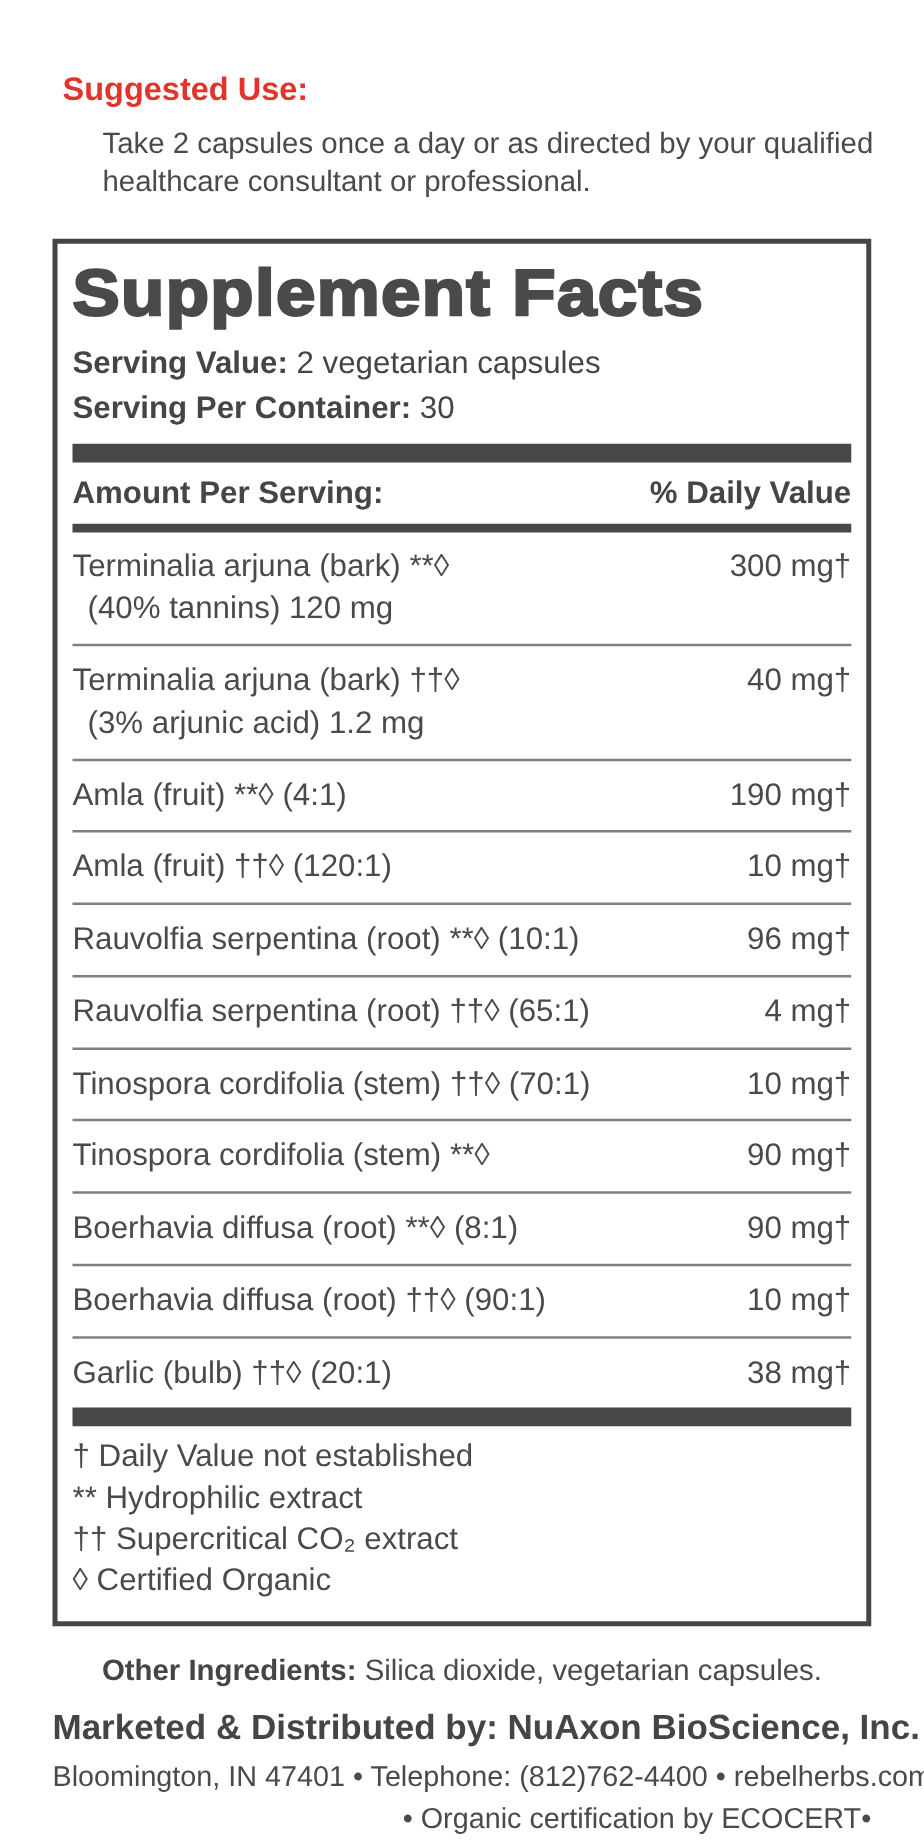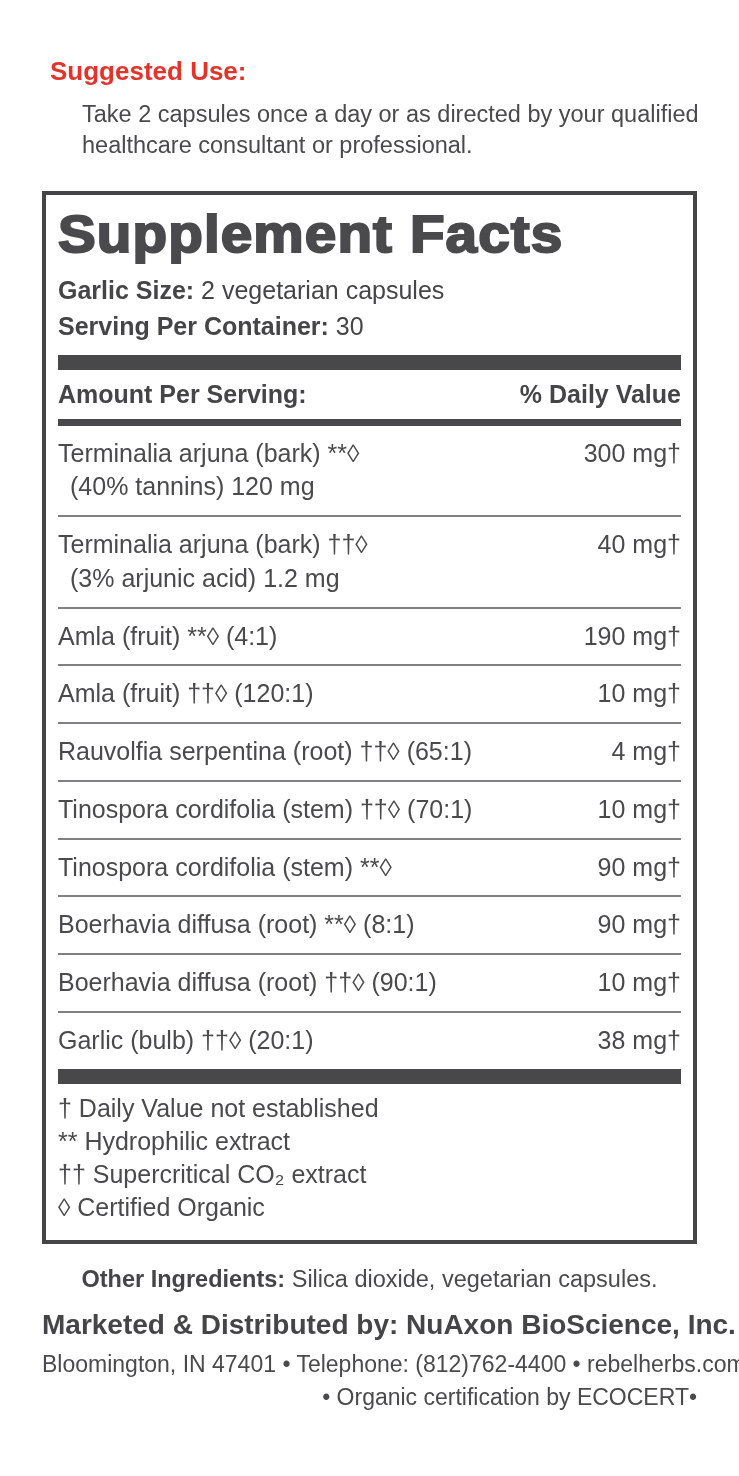--- a/index.html
+++ b/index.html
@@ -139,21 +139,21 @@
 <div class="page">
 
   <div class="suggested">
     <div class="suggested-heading">Suggested Use:</div>
     <div class="suggested-text">Take 2 capsules once a day or as directed by your qualified healthcare consultant or professional.</div>
   </div>
 
   <div class="facts-panel">
     <div class="facts-title">Supplement Facts</div>
 
-    <div class="serving-line"><span class="lbl">Garlic Size:</span><span> 2 vegetarian capsules</span></div>
+    <div class="serving-line"><span class="lbl">Serving Value:</span><span> 2 vegetarian capsules</span></div>
     <div class="serving-line"><span class="lbl">Serving Per Container:</span><span> 30</span></div>
 
     <div class="bar-thick"></div>
 
     <div class="col-header">
       <span>Amount Per Serving:</span>
       <span>% Daily Value</span>
     </div>
 
     <div class="bar-medium"></div>
@@ -179,20 +179,24 @@
       <div class="ing-row">
         <div class="ing-name">Amla (fruit) **◊ (4:1)</div>
         <div class="ing-amount">190 mg†</div>
       </div>
 
       <div class="ing-row">
         <div class="ing-name">Amla (fruit) ††◊ (120:1)</div>
         <div class="ing-amount">10 mg†</div>
       </div>
 
+      <div class="ing-row">
+        <div class="ing-name">Rauvolfia serpentina (root) **◊ (10:1)</div>
+        <div class="ing-amount">96 mg†</div>
+      </div>
 
       <div class="ing-row">
         <div class="ing-name">Rauvolfia serpentina (root) ††◊ (65:1)</div>
         <div class="ing-amount">4 mg†</div>
       </div>
 
       <div class="ing-row">
         <div class="ing-name">Tinospora cordifolia (stem) ††◊ (70:1)</div>
         <div class="ing-amount">10 mg†</div>
       </div>

